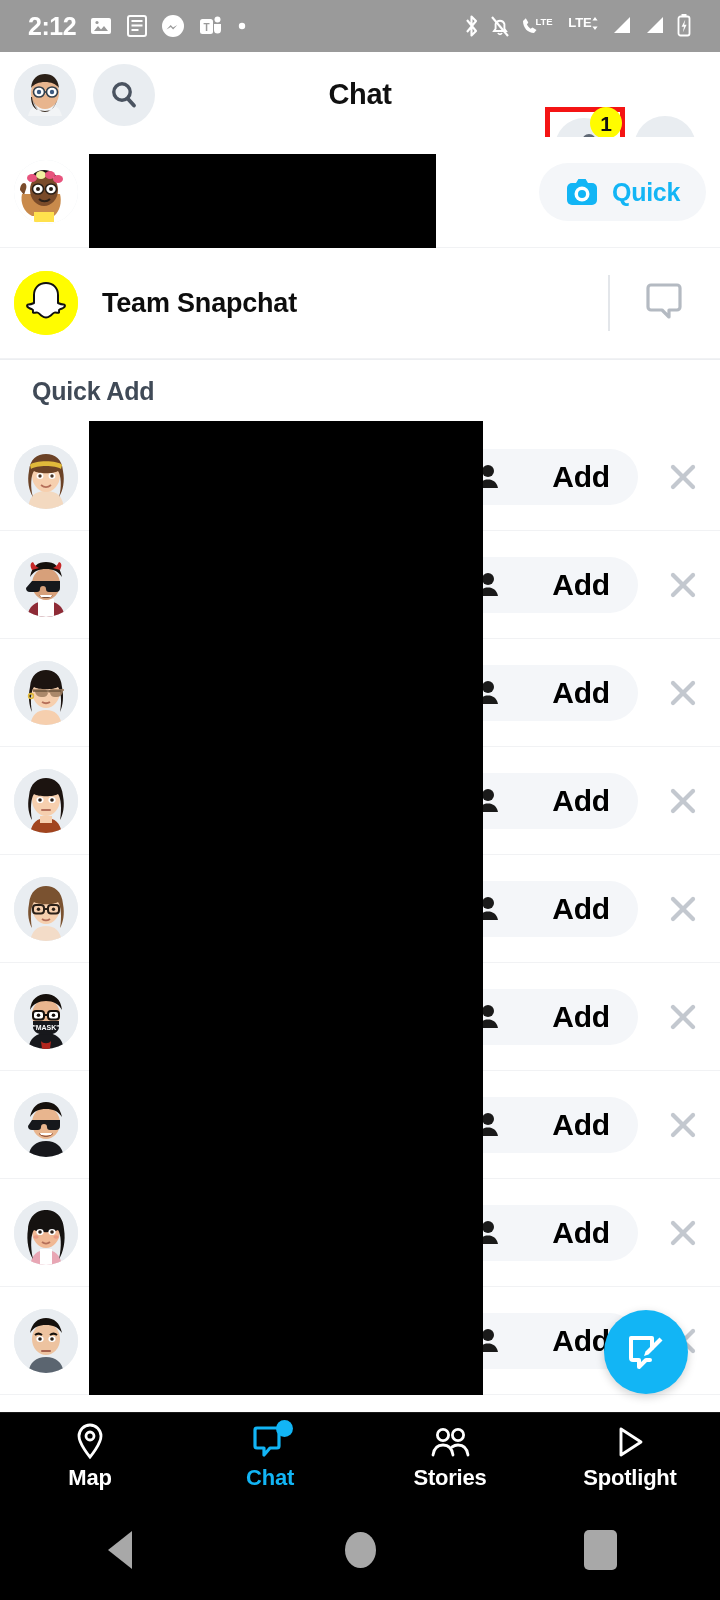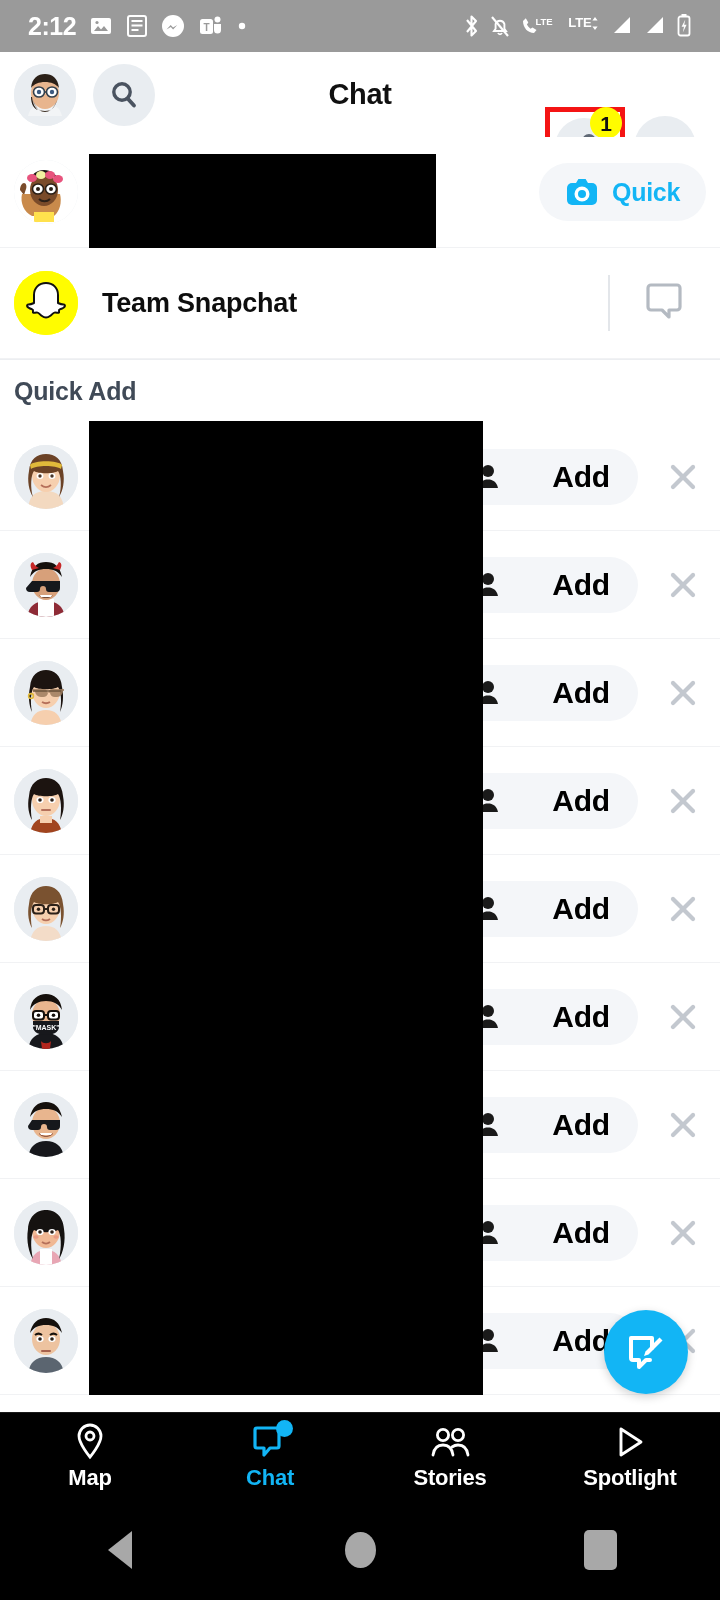--- a/index.html
+++ b/index.html
@@ -95,21 +95,21 @@
     display:flex; align-items:center; gap:13px;
   }
   .snap-btn-label { font-size:25px; font-weight:700; color:#12b5f5; letter-spacing:-0.3px; }
 
   .ts-divider { width:2px; height:56px; background:#e3e6ea; margin-right:34px; }
   .ts-chatico { margin-right:36px; }
 
   
   .qa-header {
     position:relative; width:720px; height:64px;
-    display:flex; align-items:center; padding-left:14px;
+    display:flex; align-items:center; padding-left:32px;
     background:#fff; border-top:1px solid #eceef1;
   }
   .qa-title { font-size:25px; font-weight:700; color:#404a57; letter-spacing:-0.2px; }
 
   .qa-row {
     position:relative; width:720px; height:108px;
     display:flex; align-items:center; background:#fff;
     border-bottom:1px solid #f1f2f4;
   }
   .qa-name { flex:1 1 auto; padding-left:24px; font-size:25px; font-weight:700; color:#0d0d0d; }

